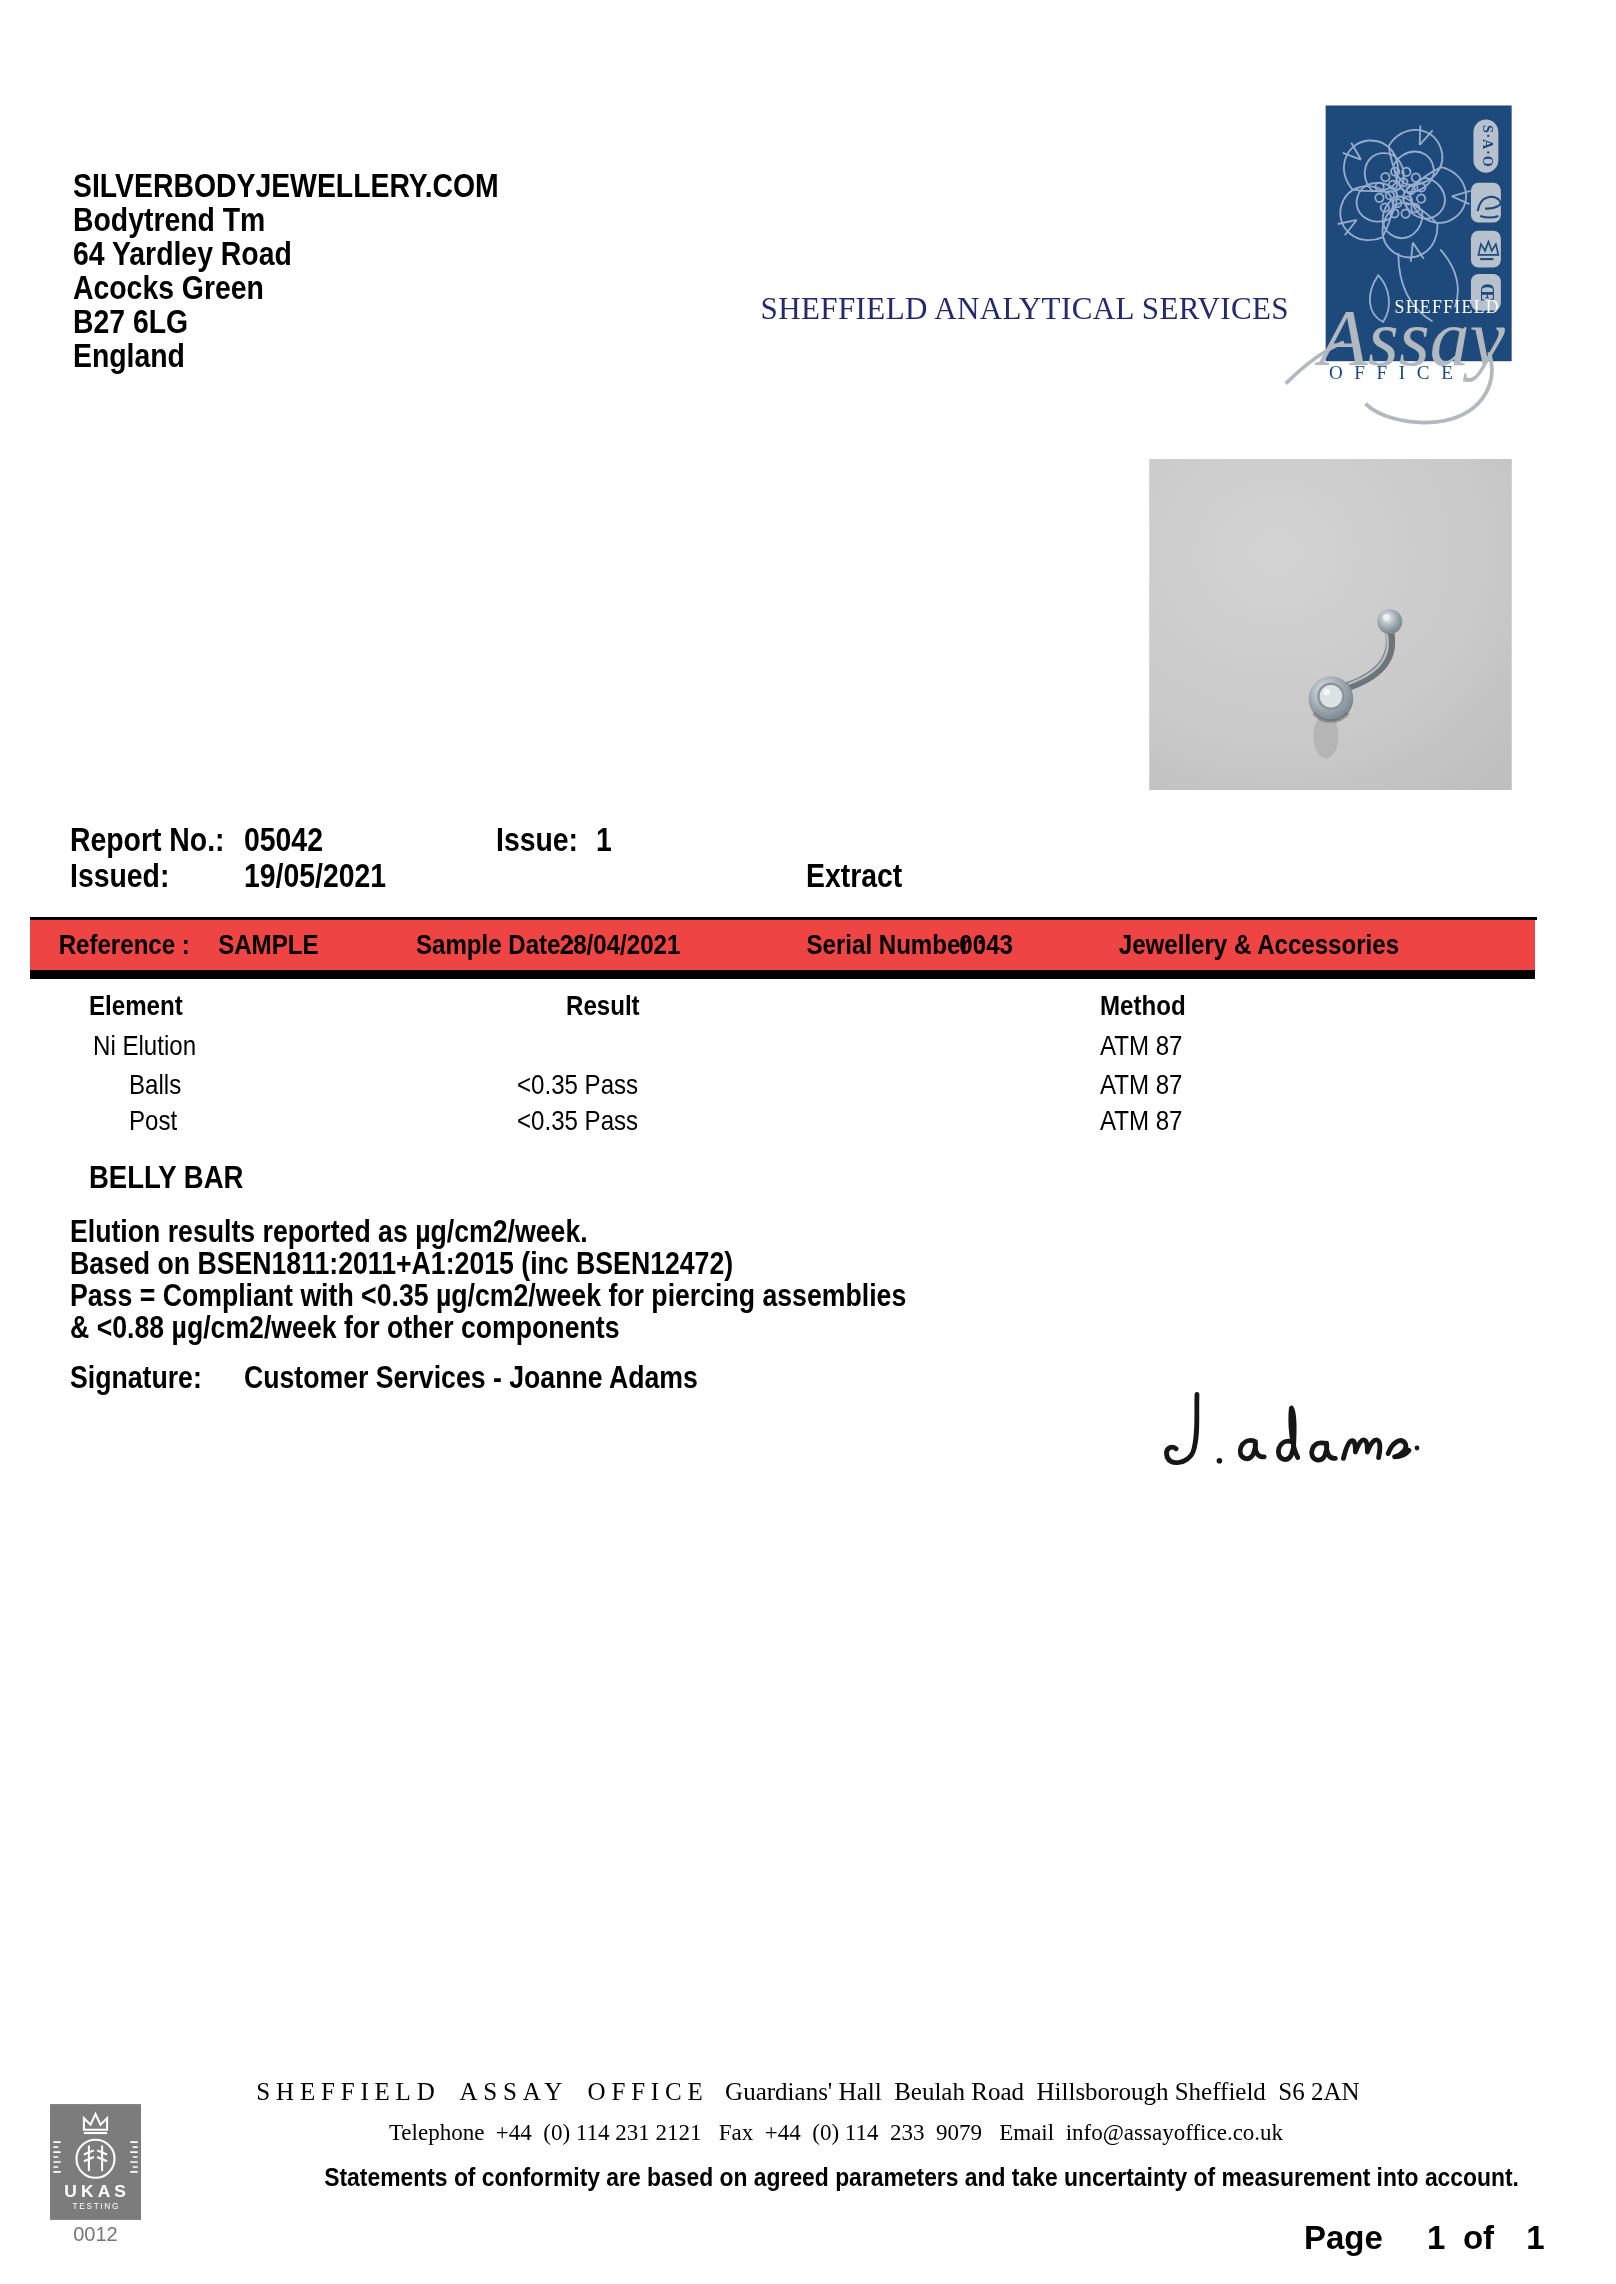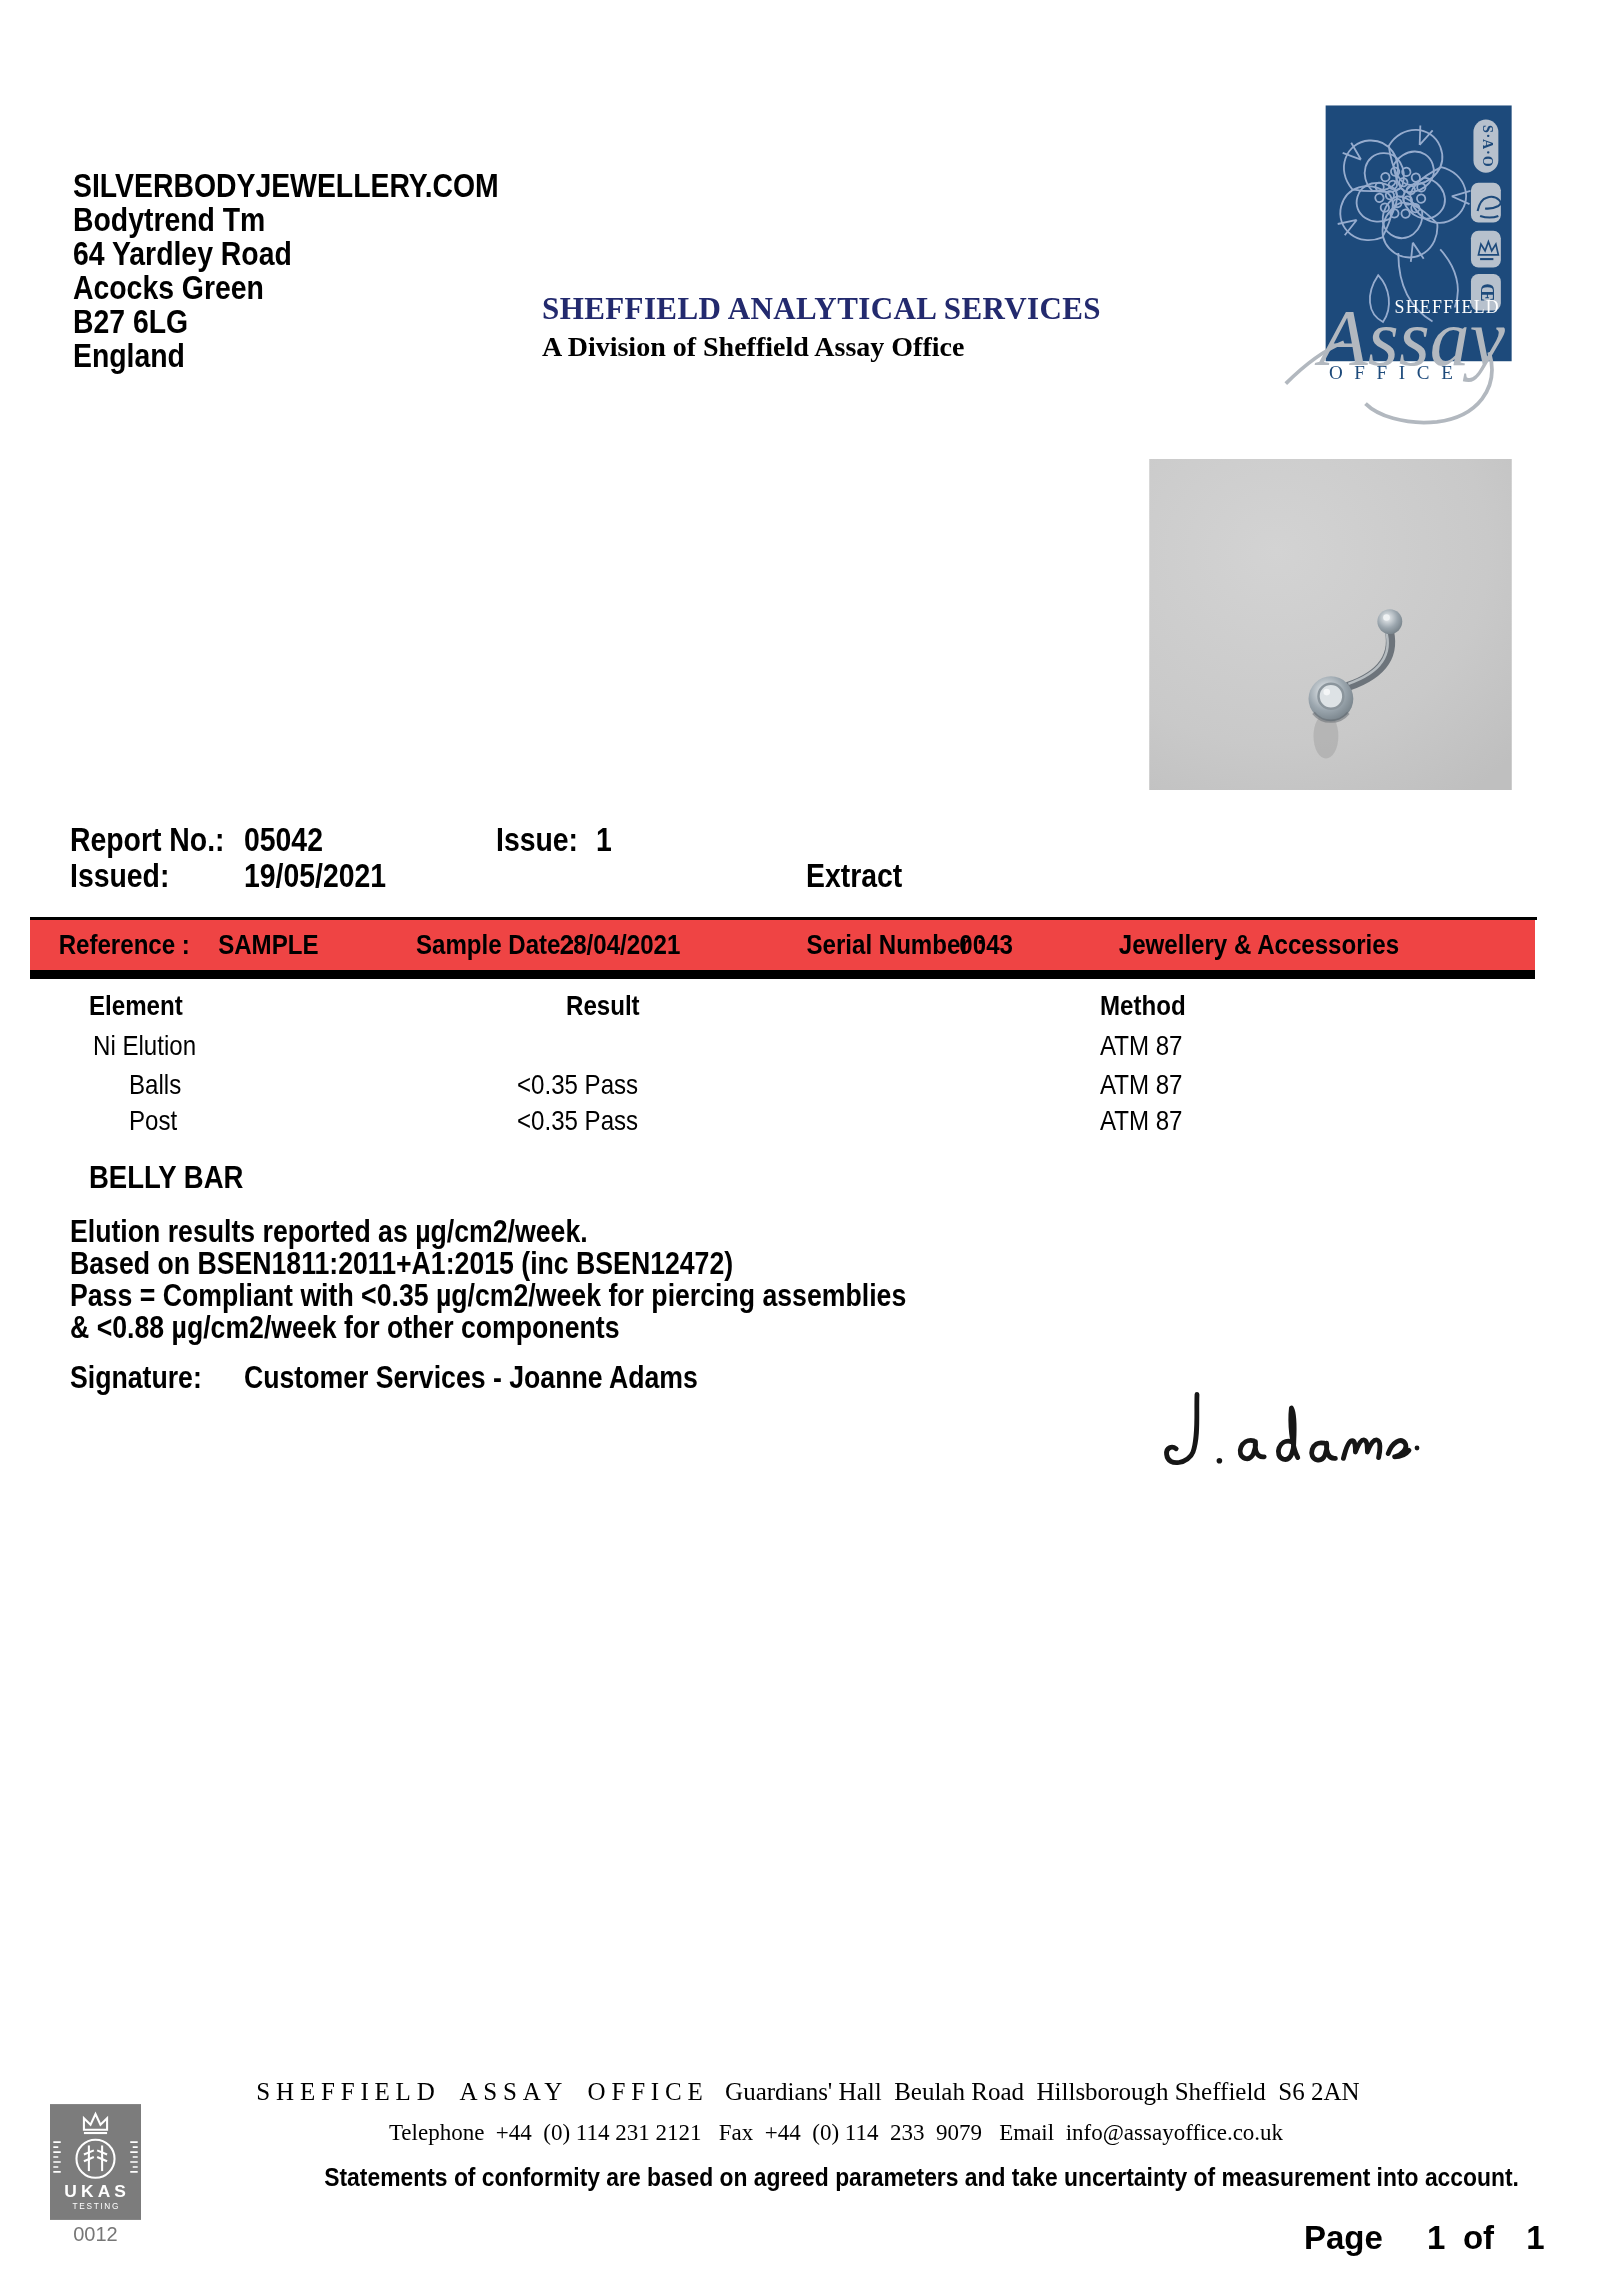--- a/index.html
+++ b/index.html
@@ -31,23 +31,22 @@
 
 <div class="abs recipient" style="left:73px;top:169px;">
   <div class="cx">SILVERBODYJEWELLERY.COM</div>
   <div class="cx">Bodytrend Tm</div>
   <div class="cx">64 Yardley Road</div>
   <div class="cx">Acocks Green</div>
   <div class="cx">B27 6LG</div>
   <div class="cx">England</div>
 </div>
 
-<div class="abs" style="right:327px;top:291px;width:747px;text-align:left;font-weight:bold;">
+<div class="abs" style="right:327px;top:291px;width:747px;text-align:right;">
   <div class="serif navy" style="font-size:31px;letter-spacing:0.4px;">SHEFFIELD ANALYTICAL SERVICES</div>
-  <div class="serif" style="font-size:28px;margin-top:4.2px;">A Division of Sheffield Assay Office</div>
 </div>
 
 <svg class="abs" style="left:1279px;top:98px;" width="266" height="328" viewBox="0 0 320 395">
   <defs>
     <clipPath id="lc">
         <rect x="56" y="9" width="224" height="308"></rect>
       </clipPath>
     <path id="ip" d="M0,-34 C16,-52 44,-46 46,-24 C48,-6 30,6 10,2 C2,0 -2,-12 0,-34 Z"></path>
     <path id="op" d="M0,-58 C22,-80 56,-70 60,-42 C63,-18 42,0 14,-6 C2,-9 -3,-28 0,-58 Z"></path>
     <path id="sep" d="M0,-62 L8,-84 M0,-62 L-8,-84"></path>

